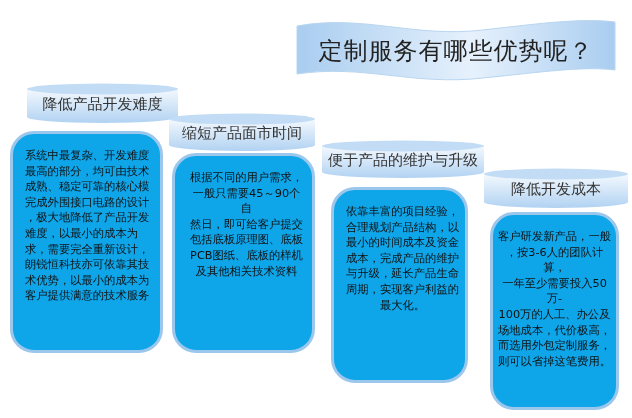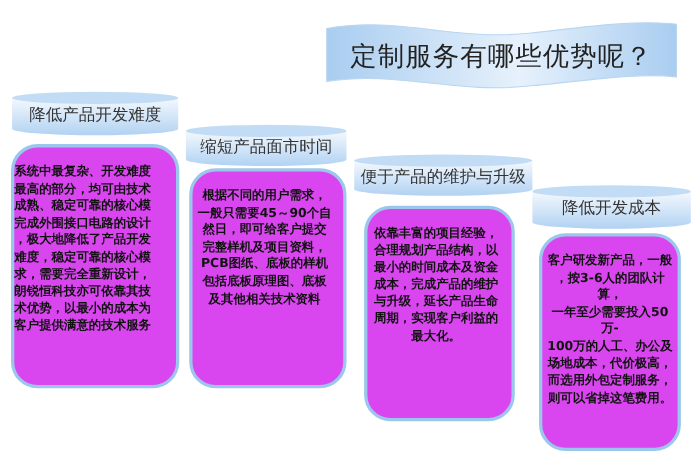--- a/index.html
+++ b/index.html
@@ -16,23 +16,23 @@
     font-size:24px; color:#222; letter-spacing:1px; padding-top:2px;
   }
   .cyl { position:absolute; }
   .cyl svg { position:absolute; left:0; top:0; }
   .cyl-text {
     position:absolute; left:0; width:100%; text-align:center;
     font-size:15px; color:#333; white-space:nowrap;
   }
   .card {
     position:absolute; box-sizing:border-box;
-    border:3px solid #9cc7ec; border-radius:24px; background:#d946ef;
-    padding:14px 6px 8px 0;
-    font-size:11.3px; line-height:15.6px; color:#111;font-weight:bold;
+    border:3px solid #9cc7ec; border-radius:24px; background:#0ea5e9;
+    padding:14px 6px 8px 12px;
+    font-size:11.3px; line-height:15.6px; color:#111;
   }
   .card p { margin:0; }
   .card.center p { text-align:center; }
 </style>
 </head>
 <body>
 
 <div class="banner">
   <svg width="326" height="66" viewBox="0 0 326 66">
     <defs>
@@ -40,60 +40,59 @@
         <stop offset="0" stop-color="#a9cdf0"></stop>
         <stop offset="0.55" stop-color="#e6f1fc"></stop>
         <stop offset="1" stop-color="#a9cdf0"></stop>
       </linearGradient>
     </defs>
     <path d="M4,10 C70,-2 120,22 190,14 C250,7 290,2 322,6 L322,54 C290,50 250,56 190,62 C120,70 70,48 4,58 Z" fill="url(#bg1)" stroke="#b9d6f1" stroke-width="1"></path>
   </svg>
   <div class="banner-text">定制服务有哪些优势呢？</div>
 </div>
 
-<div class="cyl" style="left:10px;top:83px;width:153px;height:42px;text-decoration:underline;">
+<div class="cyl" style="left:26px;top:83px;width:153px;height:42px;text-decoration:underline;">
   <svg width="153" height="42">
     <defs>
       <linearGradient id="cg" x1="0" y1="0" x2="0" y2="1">
         <stop offset="0" stop-color="#f4f9fe"></stop>
         <stop offset="1" stop-color="#b1d2f2"></stop>
       </linearGradient>
     </defs>
     <path d="M1,6 L1,34 A75.5,6 0 0 0 152,34 L152,6 Z" fill="url(#cg)"></path>
     <ellipse cx="76.5" cy="6" rx="75.5" ry="5.5" fill="#c2dcf5"></ellipse>
   </svg>
   <div class="cyl-text" style="top:12px;">降低产品开发难度</div>
 </div>
 <div class="card" style="left:10px;top:131px;width:153px;height:222px;">
   <p>系统中最复杂、开发难度</p>
   <p>最高的部分，均可由技术</p>
   <p>成熟、稳定可靠的核心模</p>
   <p>完成外围接口电路的设计</p>
   <p>，极大地降低了产品开发</p>
-  <p>难度，稳定可靠的核心模</p>
+  <p>难度，以最小的成本为</p>
   <p>求，需要完全重新设计，</p>
   <p>朗锐恒科技亦可依靠其技</p>
   <p>术优势，以最小的成本为</p>
   <p>客户提供满意的技术服务</p>
 </div>
 
 <div class="cyl" style="left:168px;top:113px;width:148px;height:40px;">
   <svg width="148" height="40">
     <path d="M1,6 L1,32 A73,6 0 0 0 147,32 L147,6 Z" fill="url(#cg)"></path>
     <ellipse cx="74" cy="6" rx="73" ry="5.5" fill="#c2dcf5"></ellipse>
   </svg>
   <div class="cyl-text" style="top:11px;">缩短产品面市时间</div>
 </div>
 <div class="card center" style="left:172px;top:153px;width:143px;height:200px;">
   <p>根据不同的用户需求，</p>
   <p>一般只需要45～90个自</p>
   <p>然日，即可给客户提交</p>
-  <p>完整样机及项目资料，</p>
+  <p>包括底板原理图、底板</p>
   <p>PCB图纸、底板的样机</p>
-  <p>包括底板原理图、底板</p>
   <p>及其他相关技术资料</p>
 </div>
 
 <div class="cyl" style="left:321px;top:140px;width:164px;height:40px;">
   <svg width="164" height="40">
     <path d="M1,6 L1,32 A81,6 0 0 0 163,32 L163,6 Z" fill="url(#cg)"></path>
     <ellipse cx="82" cy="6" rx="81" ry="5.5" fill="#c2dcf5"></ellipse>
   </svg>
   <div class="cyl-text" style="top:11px;">便于产品的维护与升级</div>
 </div>

